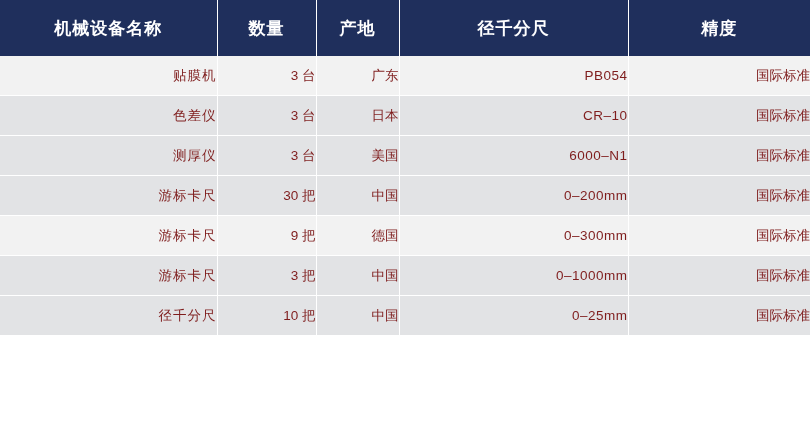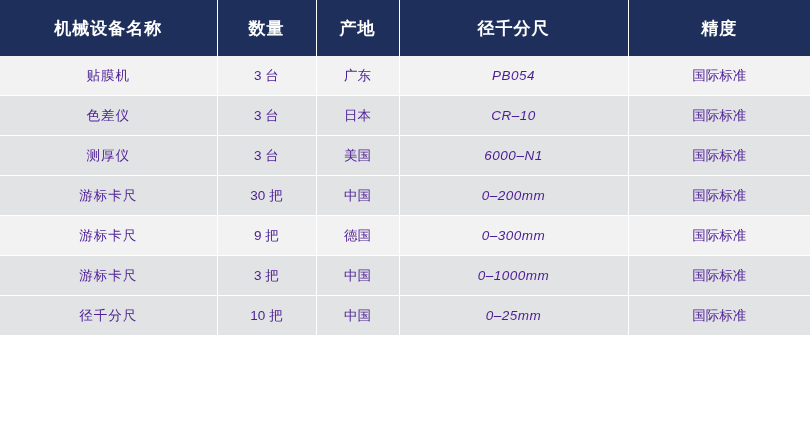--- a/index.html
+++ b/index.html
@@ -33,36 +33,37 @@
     background: #1f2f5c;
     color: #ffffff;
     height: 56px;
     font-size: 17px;
     font-weight: bold;
     letter-spacing: 1px;
   }
   .equipment-table tbody td {
     height: 39px;
     font-size: 13.5px;
-    color: #4c1d95;
+    color: #7f1d1d;
     border-bottom: 1px solid #ffffff;
+    text-align: right;
   }
   .equipment-table tbody tr.row-even td {
     background: #f2f2f2;
   }
   .equipment-table tbody tr.row-odd td {
     background: #e2e3e5;
   }
   .col-name  { width: 217px; }
   .col-qty   { width: 99px; }
   .col-origin{ width: 83px; }
   .col-spec  { width: 229px; }
   .col-prec  { width: 182px; }
   td.cell-name { letter-spacing: 1px; }
-  td.cell-spec { letter-spacing: 0.5px; font-style: italic; }
+  td.cell-spec { letter-spacing: 0.5px; }
 </style>
 </head>
 <body>
 
 <table class="equipment-table">
   <colgroup>
     <col class="col-name">
     <col class="col-qty">
     <col class="col-origin">
     <col class="col-spec">

